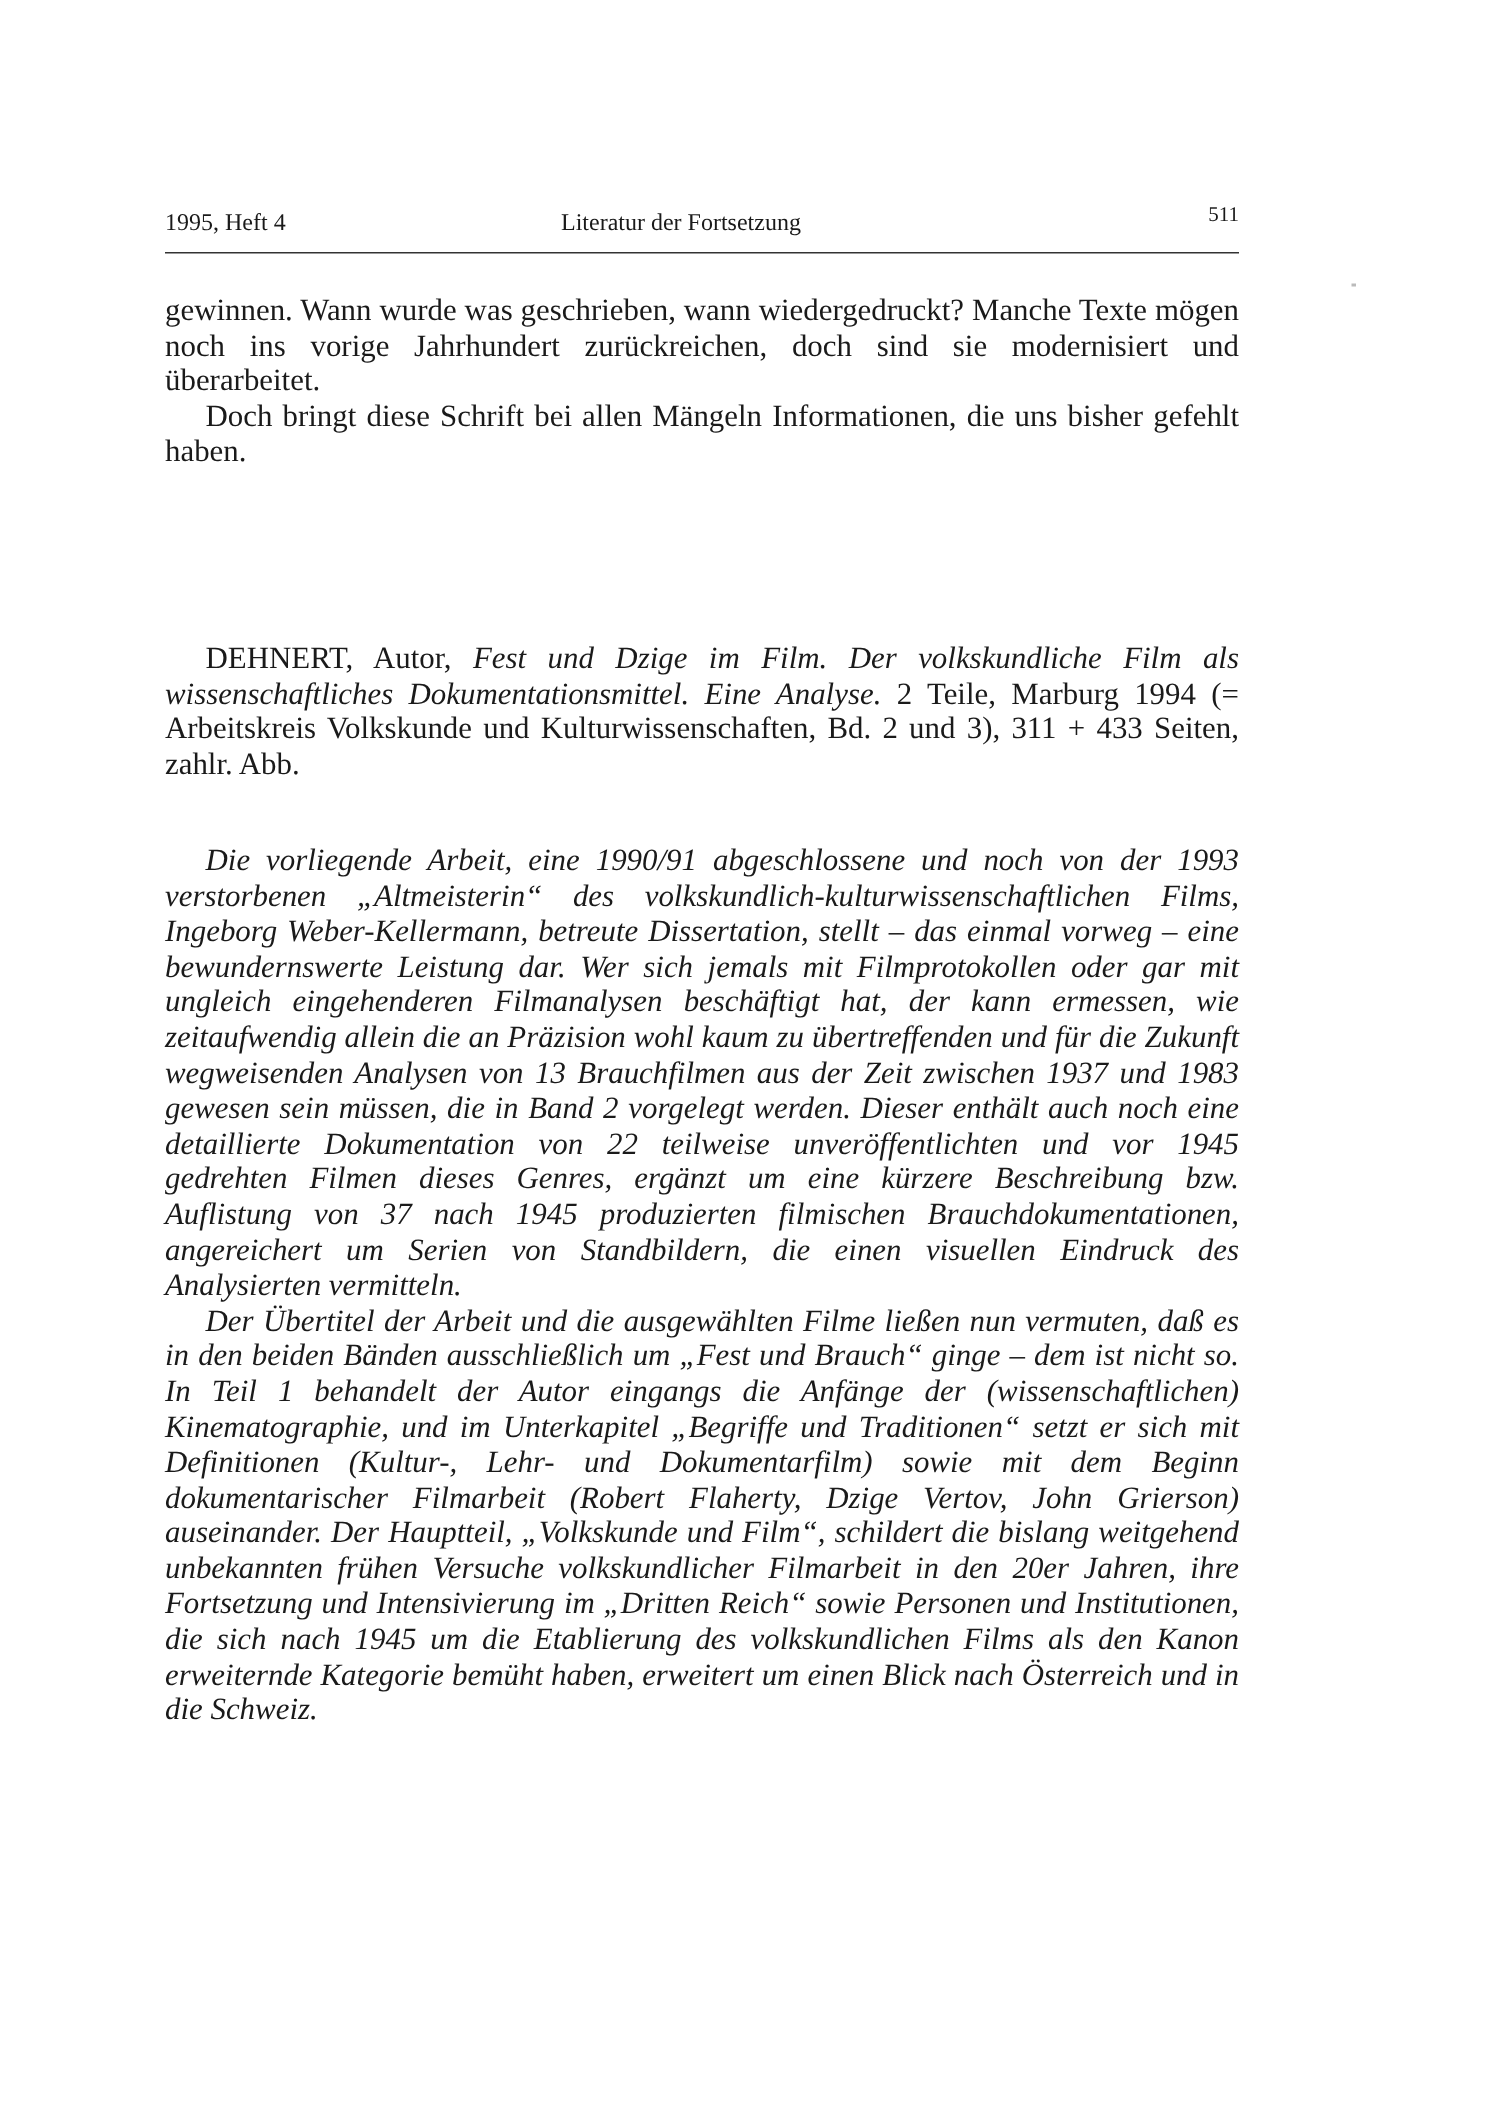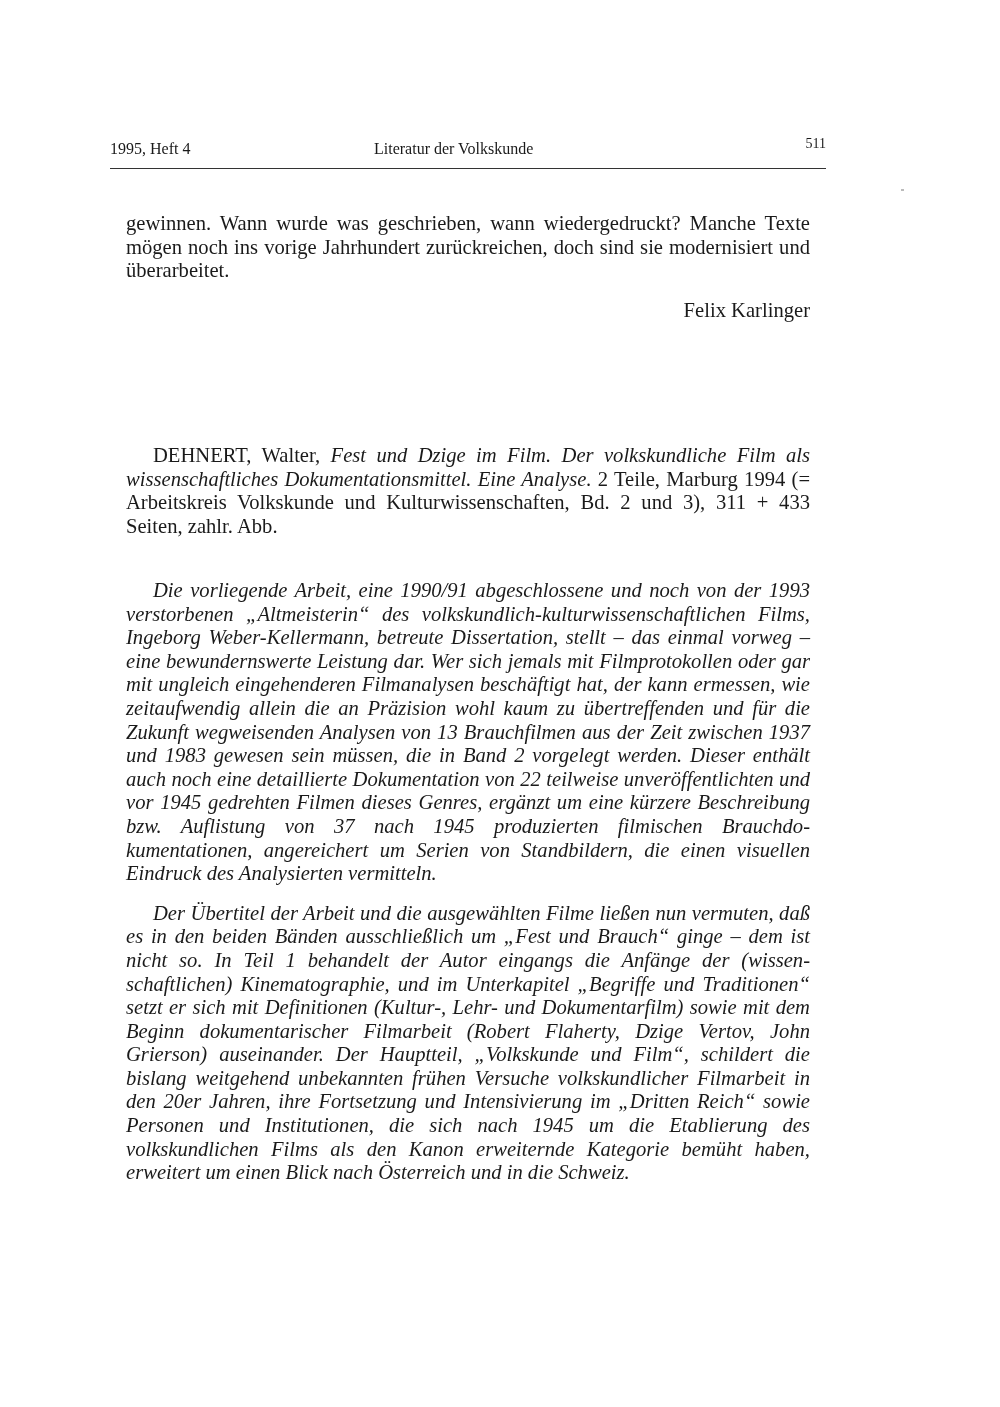--- a/index.html
+++ b/index.html
@@ -15,46 +15,46 @@
   }
   .rh-left { position: absolute; left: 0; top: 4px; }
   .rh-center { position: absolute; left: 264px; top: 4px; }
   .rh-right { position: absolute; right: 0; top: 0; font-size: 14px; }
   .rule { position: absolute; top: 168px; left: 0; width: 716px; height: 0; border-top: 1.3px solid #333; }
   .body-text {
     position: absolute; left: 0; width: 716px;
     font-size: 20.6px; line-height: 23.6px; text-align: justify;
     hyphens: manual;
   }
-  .body-text p { margin: 16px; }
+  .body-text p { margin: 0; }
   .indent { text-indent: 27px; }
   .sig { text-align: right; }
   .last-justify { text-align-last: justify; }
   em { font-style: italic; }
   .speck { position: absolute; left: 901px; top: 189px; width: 3px; height: 2px; background: #bbb; }
 </style>
 </head>
 <body>
 
 <div class="page">
   <div class="running-head">
     <span class="rh-left">1995, Heft 4</span>
-    <span class="rh-center">Literatur der Volkskunde</span>
+    <span class="rh-center">Literatur der Fortsetzung</span>
     <span class="rh-right">511</span>
   </div>
   <div class="rule"></div>
 
   <div class="body-text" style="top:196px;">
     <p>gewinnen. Wann wurde was geschrieben, wann wiedergedruckt? Manche Texte mögen noch ins vorige Jahrhundert zurückreichen, doch sind sie modernisiert und überarbeitet.</p>
-    <p class="sig" style="margin-top:5px;">Felix Karlinger</p>
+    <p class="indent">Doch bringt diese Schrift bei allen Mängeln Informationen, die uns bisher gefehlt haben.</p>
   </div>
 
   <div class="body-text" style="top:428px;">
     <p class="indent">
-      <span>DEHNERT, Walter, </span><em>Fest und Dzige im Film. Der volkskundliche Film als wissenschaftliches Dokumentationsmittel. Eine Analyse.</em><span> 2 Teile, Mar­burg 1994 (= Arbeitskreis Volkskunde und Kulturwissenschaften, Bd. 2 und 3), 311 + 433 Seiten, zahlr. Abb.</span>
+      <span>DEHNERT, Autor, </span><em>Fest und Dzige im Film. Der volkskundliche Film als wissenschaftliches Dokumentationsmittel. Eine Analyse.</em><span> 2 Teile, Mar­burg 1994 (= Arbeitskreis Volkskunde und Kulturwissenschaften, Bd. 2 und 3), 311 + 433 Seiten, zahlr. Abb.</span>
     </p>
   </div>
 
   <div class="body-text" style="top:563px;font-style:italic;">
     <p class="indent">Die vorliegende Arbeit, eine 1990/91 abgeschlossene und noch von der 1993 verstorbenen „Altmeisterin“ des volkskundlich-kulturwissenschaftli­chen Films, Ingeborg Weber-Kellermann, betreute Dissertation, stellt – das einmal vorweg – eine bewundernswerte Leistung dar. Wer sich jemals mit Filmprotokollen oder gar mit ungleich eingehenderen Filmanalysen be­schäftigt hat, der kann ermessen, wie zeitaufwendig allein die an Präzision wohl kaum zu übertreffenden und für die Zukunft wegweisenden Analysen von 13 Brauchfilmen aus der Zeit zwischen 1937 und 1983 gewesen sein müssen, die in Band 2 vorgelegt werden. Dieser enthält auch noch eine detaillierte Dokumentation von 22 teilweise unveröffentlichten und vor 1945 gedrehten Filmen dieses Genres, ergänzt um eine kürzere Beschrei­bung bzw. Auflistung von 37 nach 1945 produzierten filmischen Brauchdo­kumentationen, angereichert um Serien von Standbildern, die einen visuel­len Eindruck des Analysierten vermitteln.</p>
     <p class="indent">Der Übertitel der Arbeit und die ausgewählten Filme ließen nun vermuten, daß es in den beiden Bänden ausschließlich um „Fest und Brauch“ ginge – dem ist nicht so. In Teil 1 behandelt der Autor eingangs die Anfänge der (wissen­schaftlichen) Kinematographie, und im Unterkapitel „Begriffe und Traditio­nen“ setzt er sich mit Definitionen (Kultur-, Lehr- und Dokumentarfilm) sowie mit dem Beginn dokumentarischer Filmarbeit (Robert Flaherty, Dzige Vertov, John Grierson) auseinander. Der Hauptteil, „Volkskunde und Film“, schildert die bislang weitgehend unbekannten frühen Versuche volkskundlicher Filmar­beit in den 20er Jahren, ihre Fortsetzung und Intensivierung im „Dritten Reich“ sowie Personen und Institutionen, die sich nach 1945 um die Etablierung des volkskundlichen Films als den Kanon erweiternde Kategorie bemüht haben, erweitert um einen Blick nach Österreich und in die Schweiz.</p>
   </div>
 </div>
 <div class="speck"></div>
 

